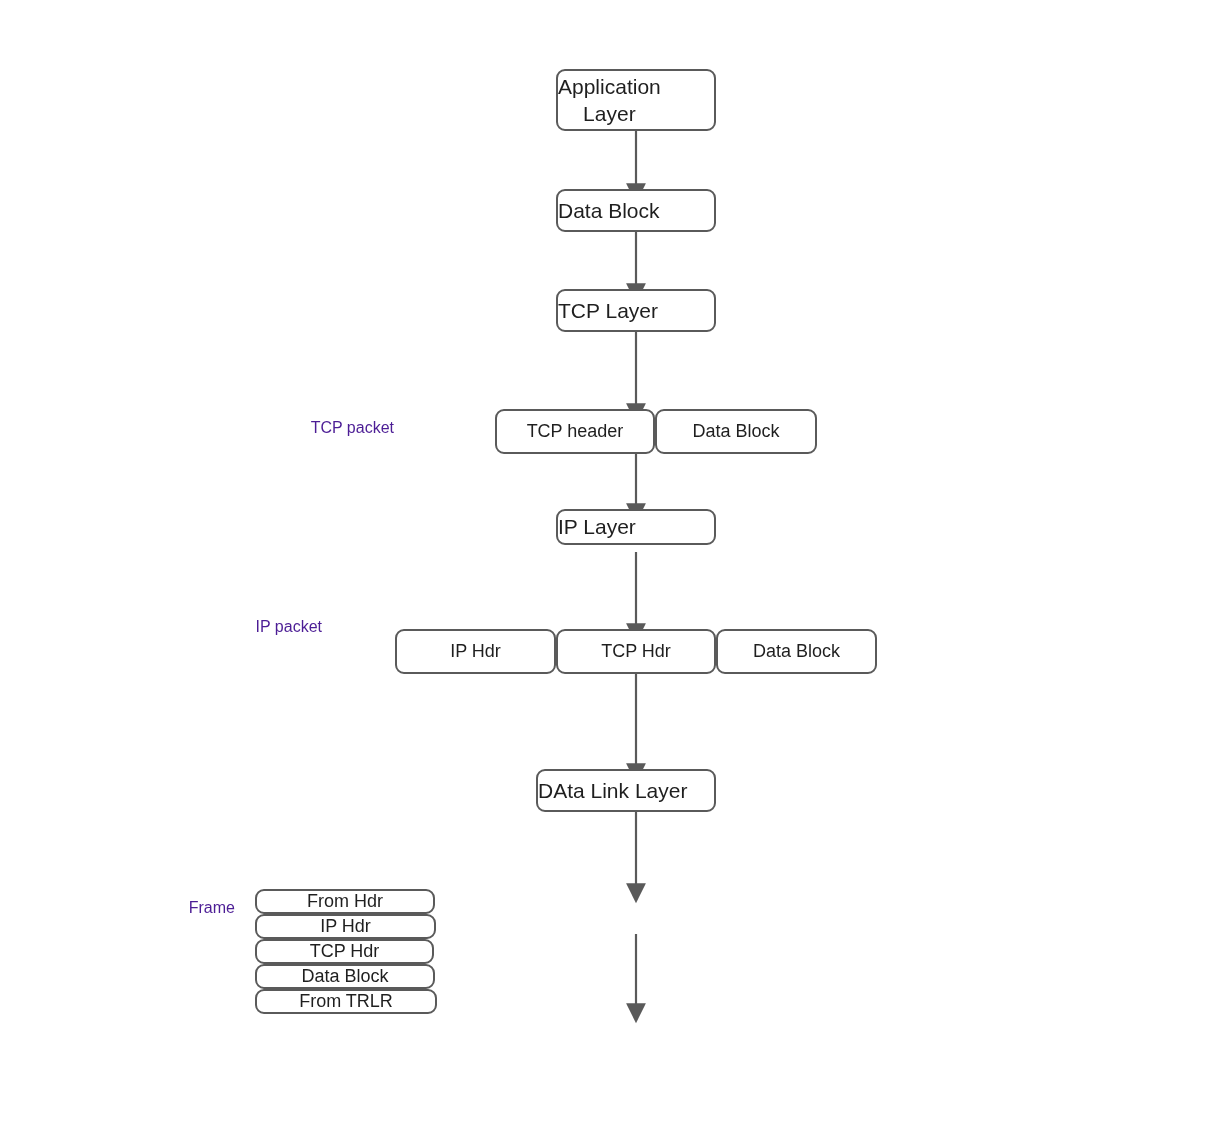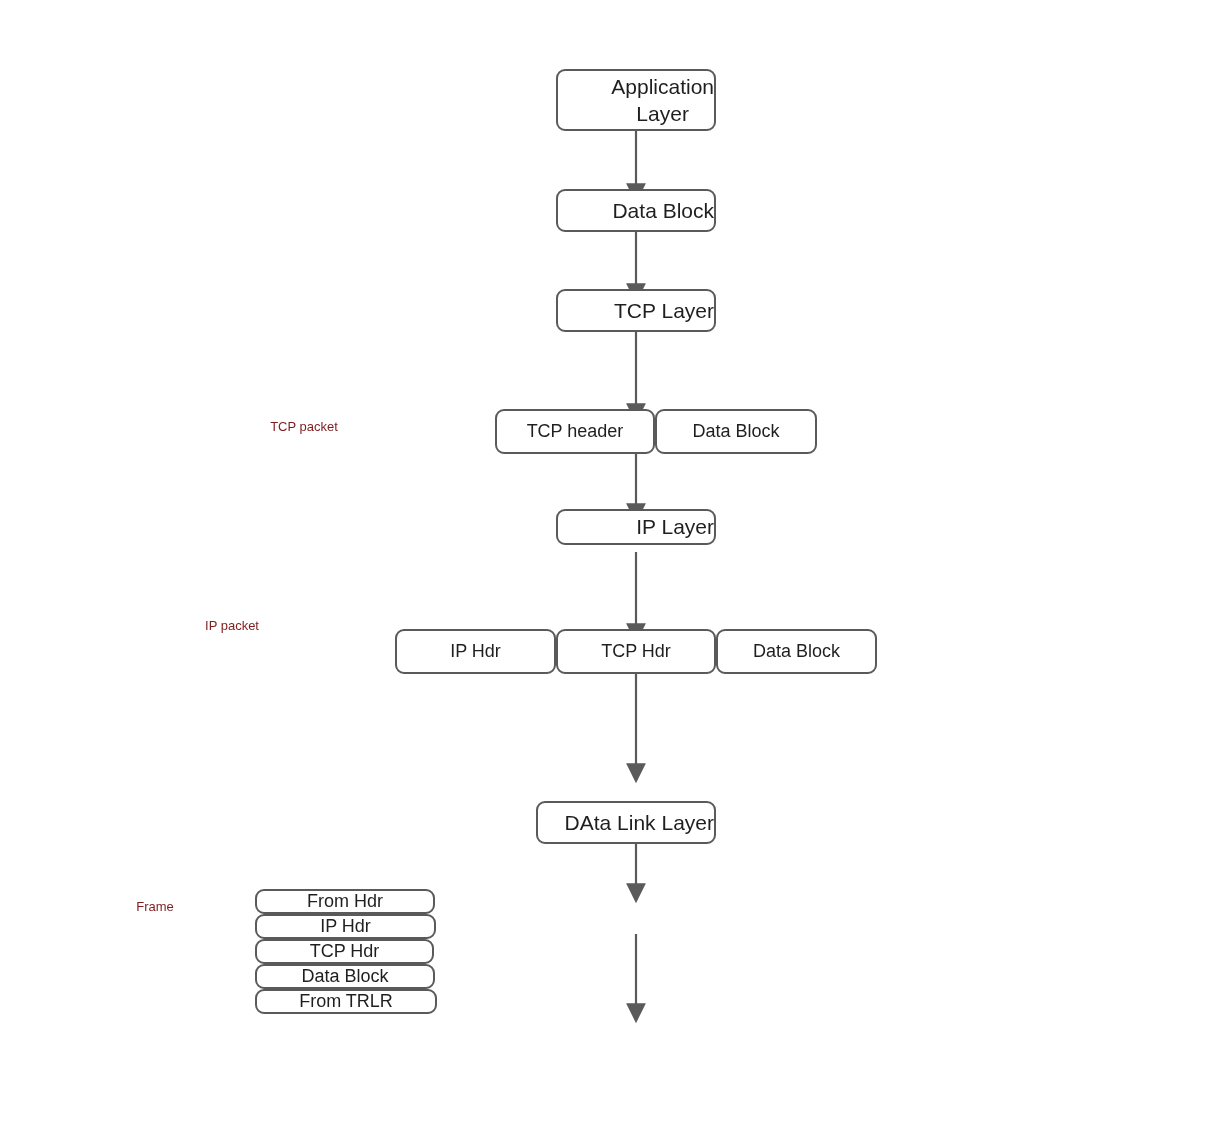--- a/index.html
+++ b/index.html
@@ -24,21 +24,21 @@
 
   
   .node {
     position: absolute;
     box-sizing: border-box;
     background: #ffffff;
     border: 2px solid #5a5a5a;
     border-radius: 9px;
     display: flex;
     align-items: center;
-    justify-content: flex-end;
+    justify-content: flex-start;
     color: #1f1f1f;
     font-size: 21px;
     line-height: 1.22;
     text-align: center;
     z-index: 3;
   }
   .node.two-line {
     line-height: 1.3;
   }
 
@@ -60,23 +60,23 @@
     color: #1f1f1f;
     font-size: 18px;
     height: 100%;
     text-align: center;
     white-space: nowrap;
   }
 
   
   .row-label {
     position: absolute;
-    color: #7f1d1d;
-    font-size: 13px;
-    text-align: center;
+    color: #4c1d95;
+    font-size: 16px;
+    text-align: right;
     white-space: nowrap;
     z-index: 3;
   }
 
   
   #arrows {
     position: absolute;
     left: 0; top: 0;
     width: 1232px;
     height: 1122px;
@@ -154,21 +154,21 @@
       <span>IP Hdr</span>
     </div>
     <div class="seg" style="width:160px;">
       <span>TCP Hdr</span>
     </div>
     <div class="seg" style="width:161px;">
       <span>Data Block</span>
     </div>
   </div>
 
-  <div class="node" style="left:536px; top:769px; width:180px; height:43px;margin-top:32px;">
+  <div class="node" style="left:536px; top:769px; width:180px; height:43px;">
     <span>DAta Link Layer</span>
   </div>
 
   <div class="row-label" style="left:75px; top:899px; width:160px;">
     <span>Frame</span>
   </div>
   <div class="strip" style="left:255px; top:889px; width:902px; height:45px;flex-direction:column;">
     <div class="seg" style="width:180px;">
       <span>From Hdr</span>
     </div>

